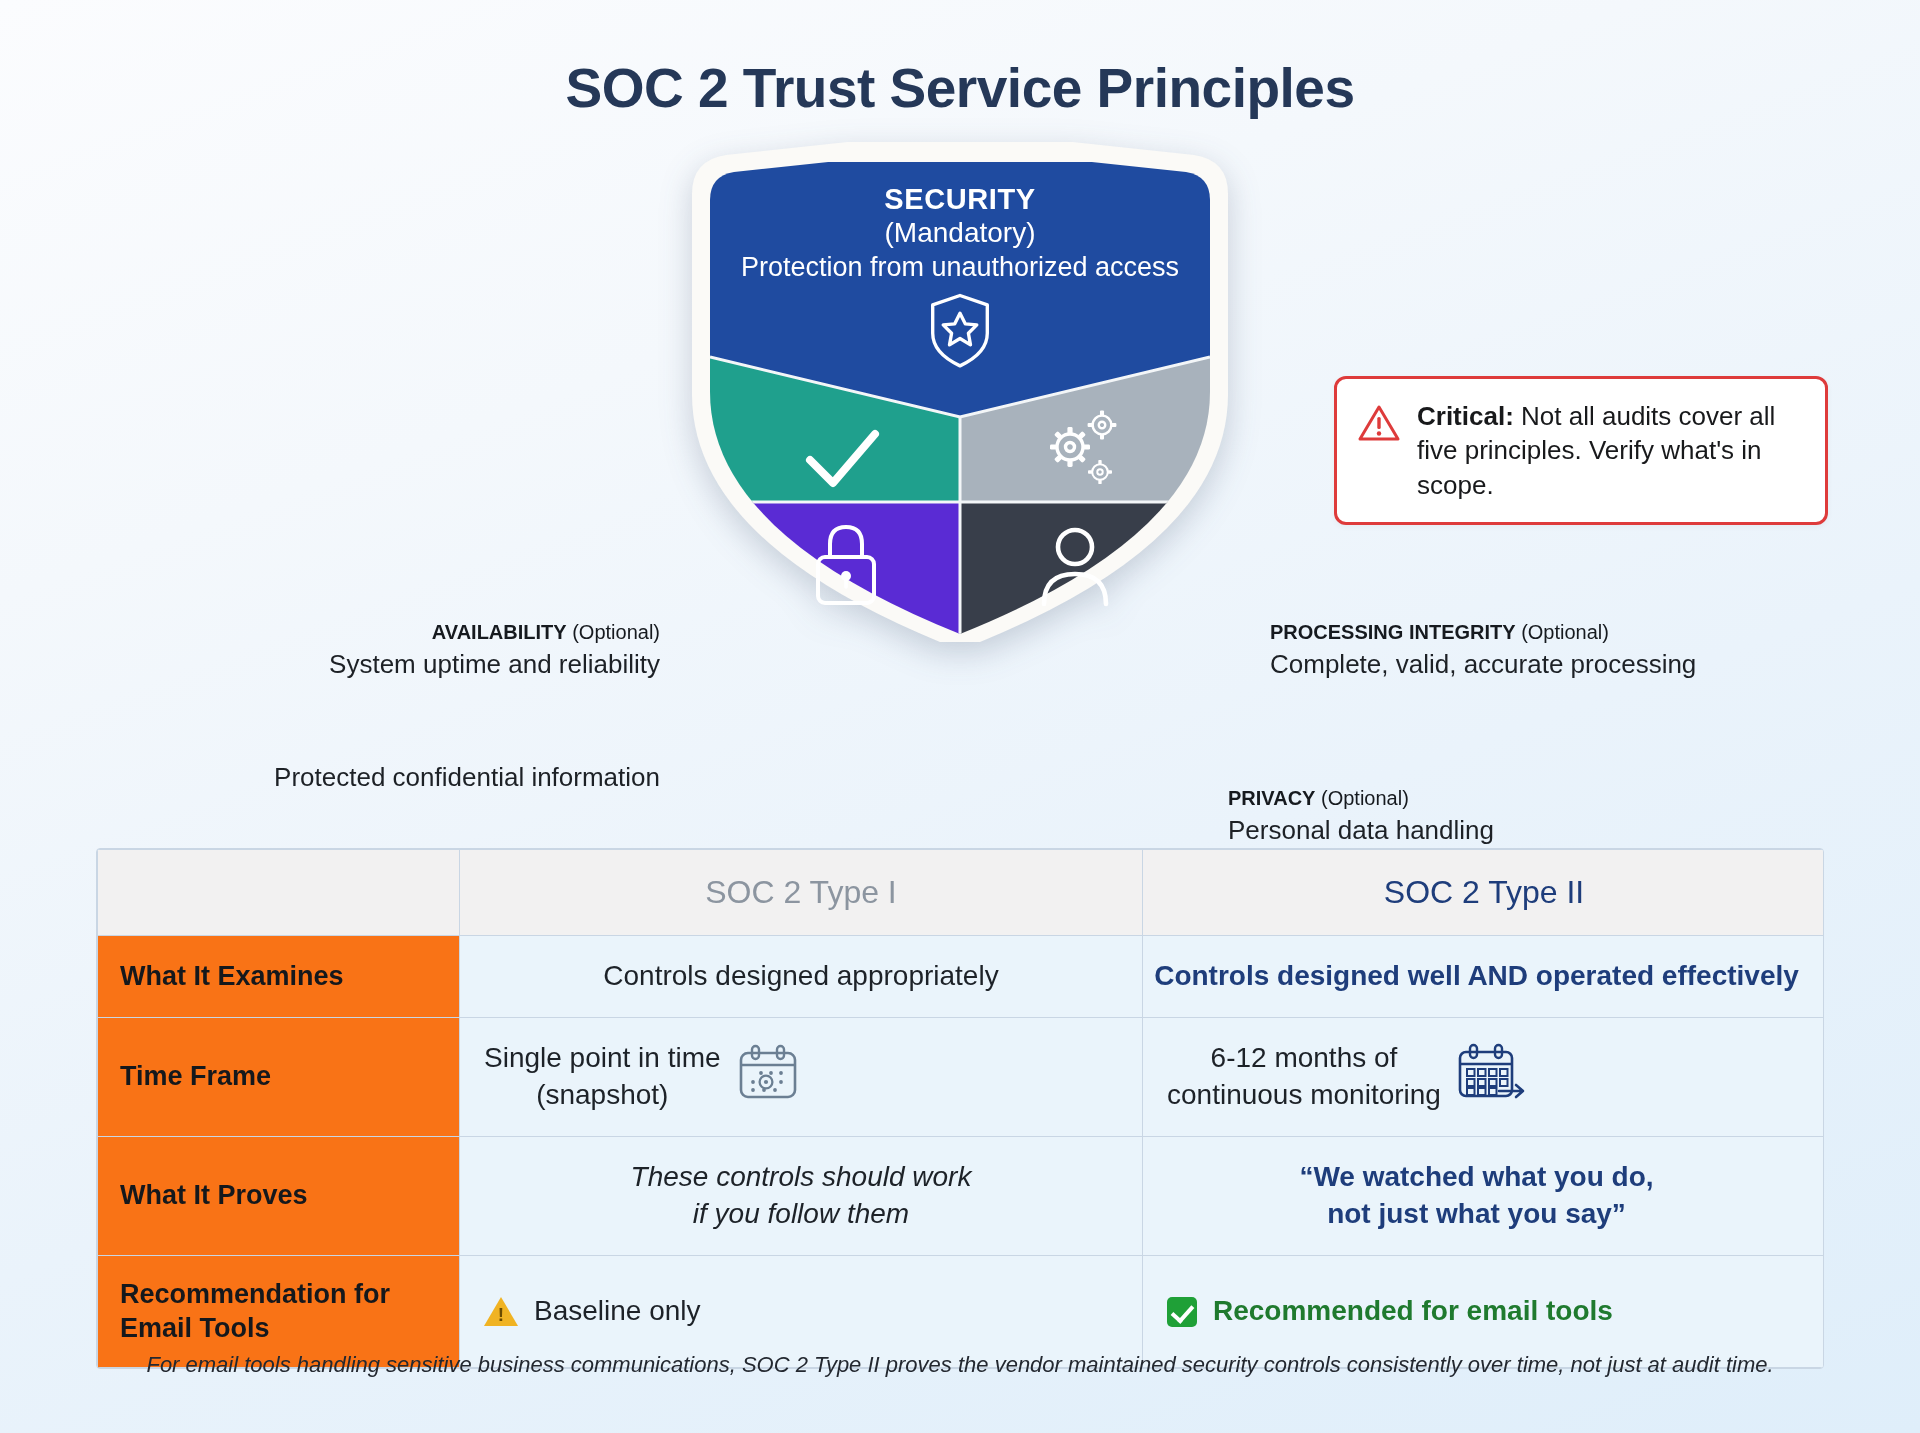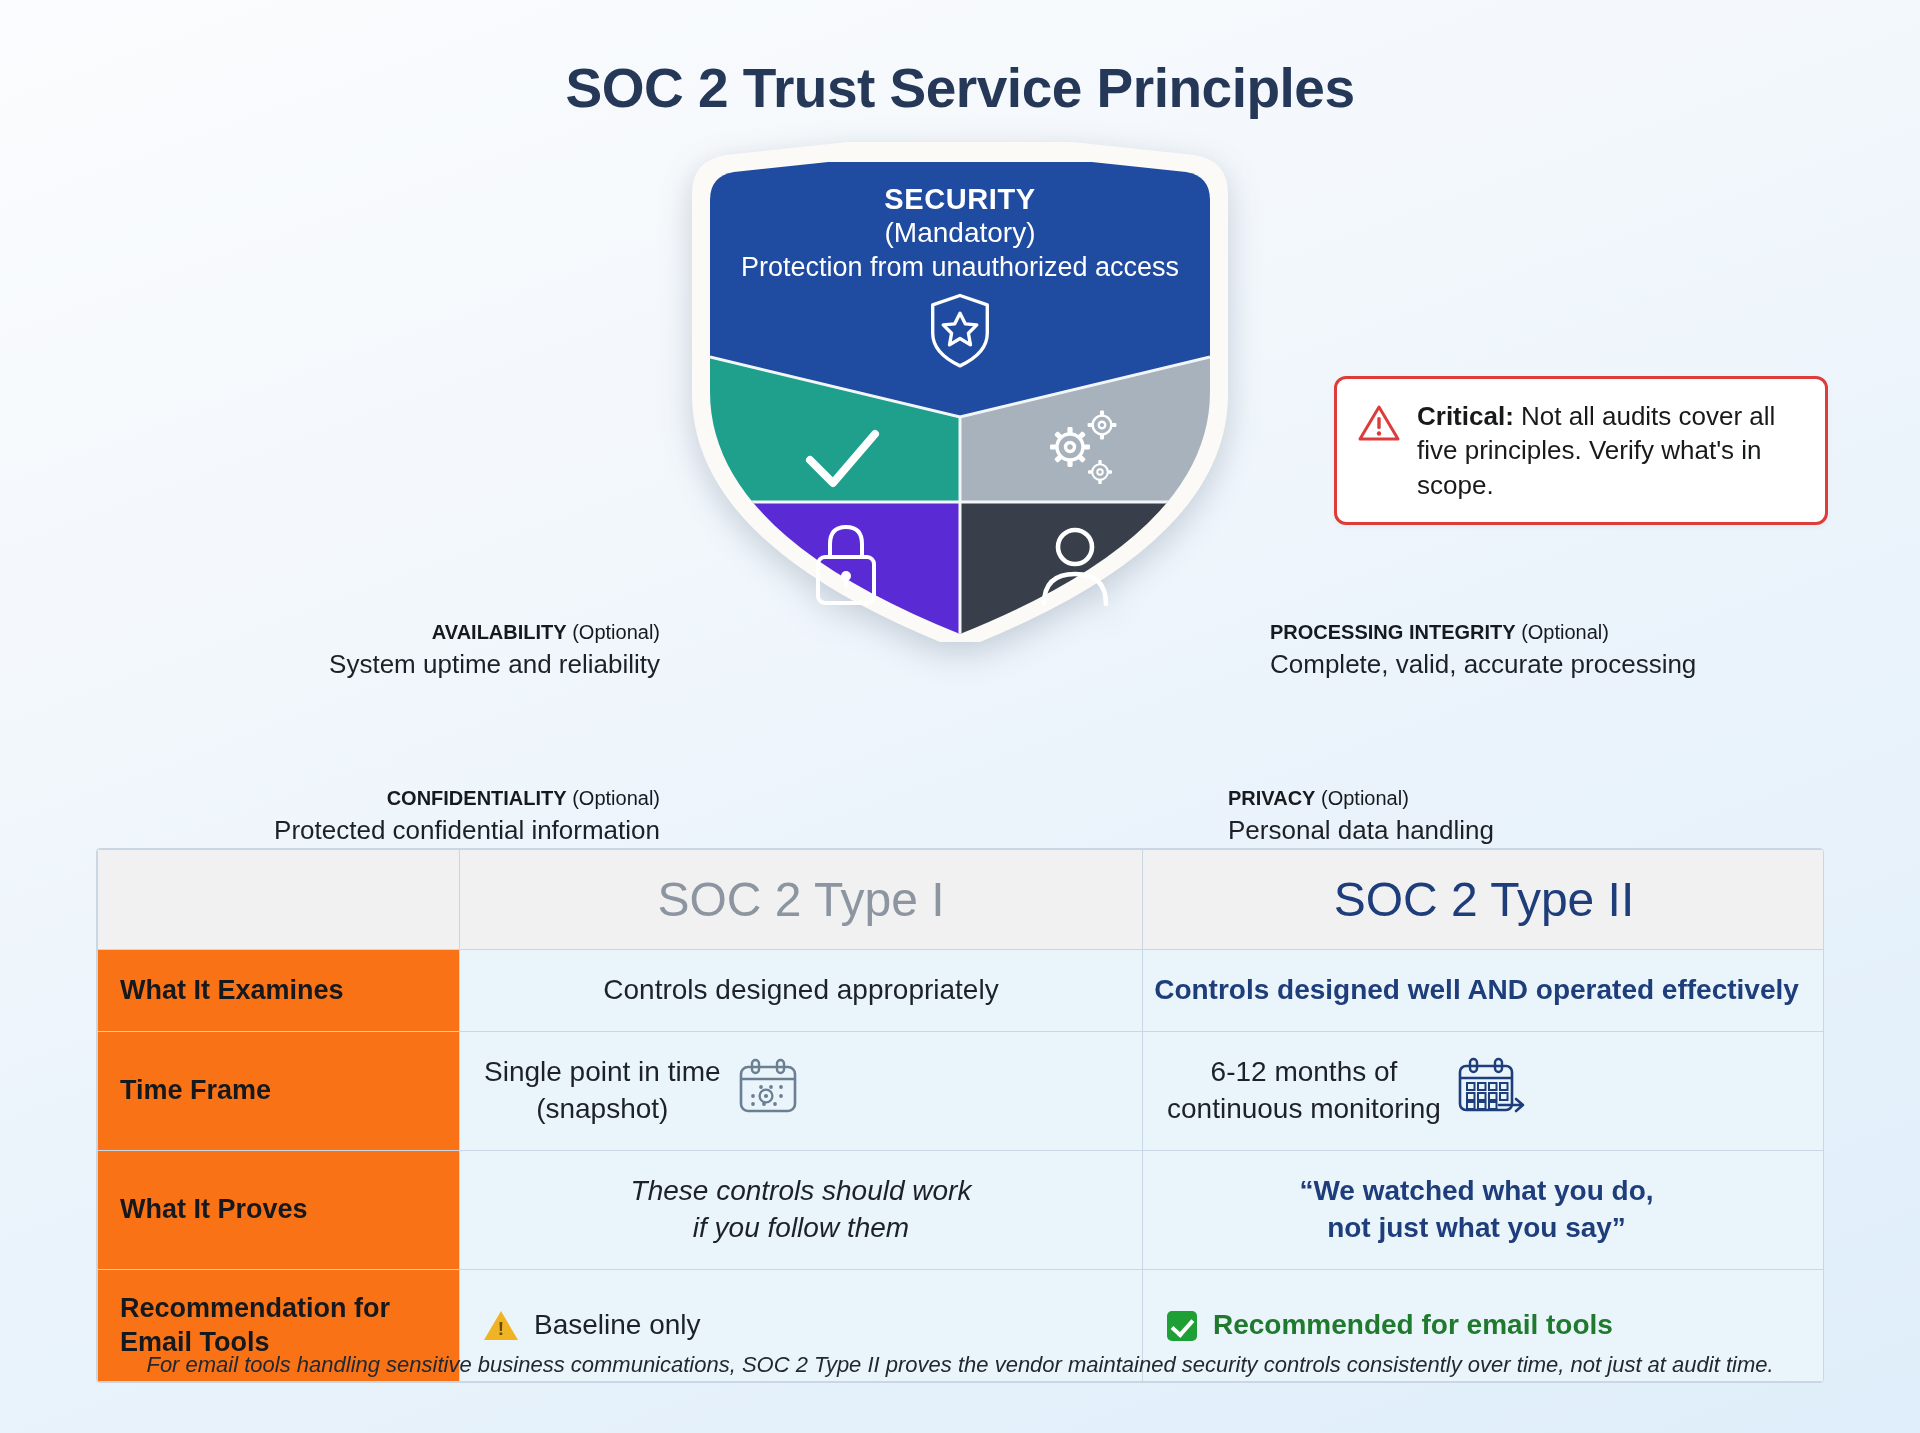--- a/index.html
+++ b/index.html
@@ -117,21 +117,21 @@
   table.cmp col.c2 { width: 683px; }
   table.cmp col.c3 { width: 683px; }
 
   table.cmp th, table.cmp td {
     border: 1px solid #c9d6e4;
     vertical-align: middle;
   }
   table.cmp thead th {
     background: #f2f1f1;
     padding: 22px 10px;
-    font-size: 48px;
+    font-size: 32px;
     font-weight: normal;
     height: 86px;
   }
   thead th.blank { background: #eaf4fb; }
   thead th.t1 { color: #8c95a0; }
   thead th.t2 { color: #1e3d7b; font-weight: bold; }
 
   td.rowhead {
     background: #f97316;
     color: #15181c;
@@ -310,21 +310,20 @@
       <div class="l3">Protection from unauthorized access</div>
     </div>
   </div>
 
   <div class="cap left cap-availability">
     <div class="head"><b>AVAILABILITY</b> <span>(Optional)</span></div>
     <span class="sub">System uptime and reliability</span>
   </div>
 
   <div class="cap left cap-confidentiality">
-    <div class="head"><b>CONFIDENTIALITY</b> <span>(Optional)</span></div>
     <span class="sub">Protected confidential information</span>
   </div>
 
   <div class="cap right cap-processing">
     <div class="head"><b>PROCESSING INTEGRITY</b> <span>(Optional)</span></div>
     <span class="sub">Complete, valid, accurate processing</span>
   </div>
 
   <div class="cap right cap-privacy">
     <div class="head"><b>PRIVACY</b> <span>(Optional)</span></div>

